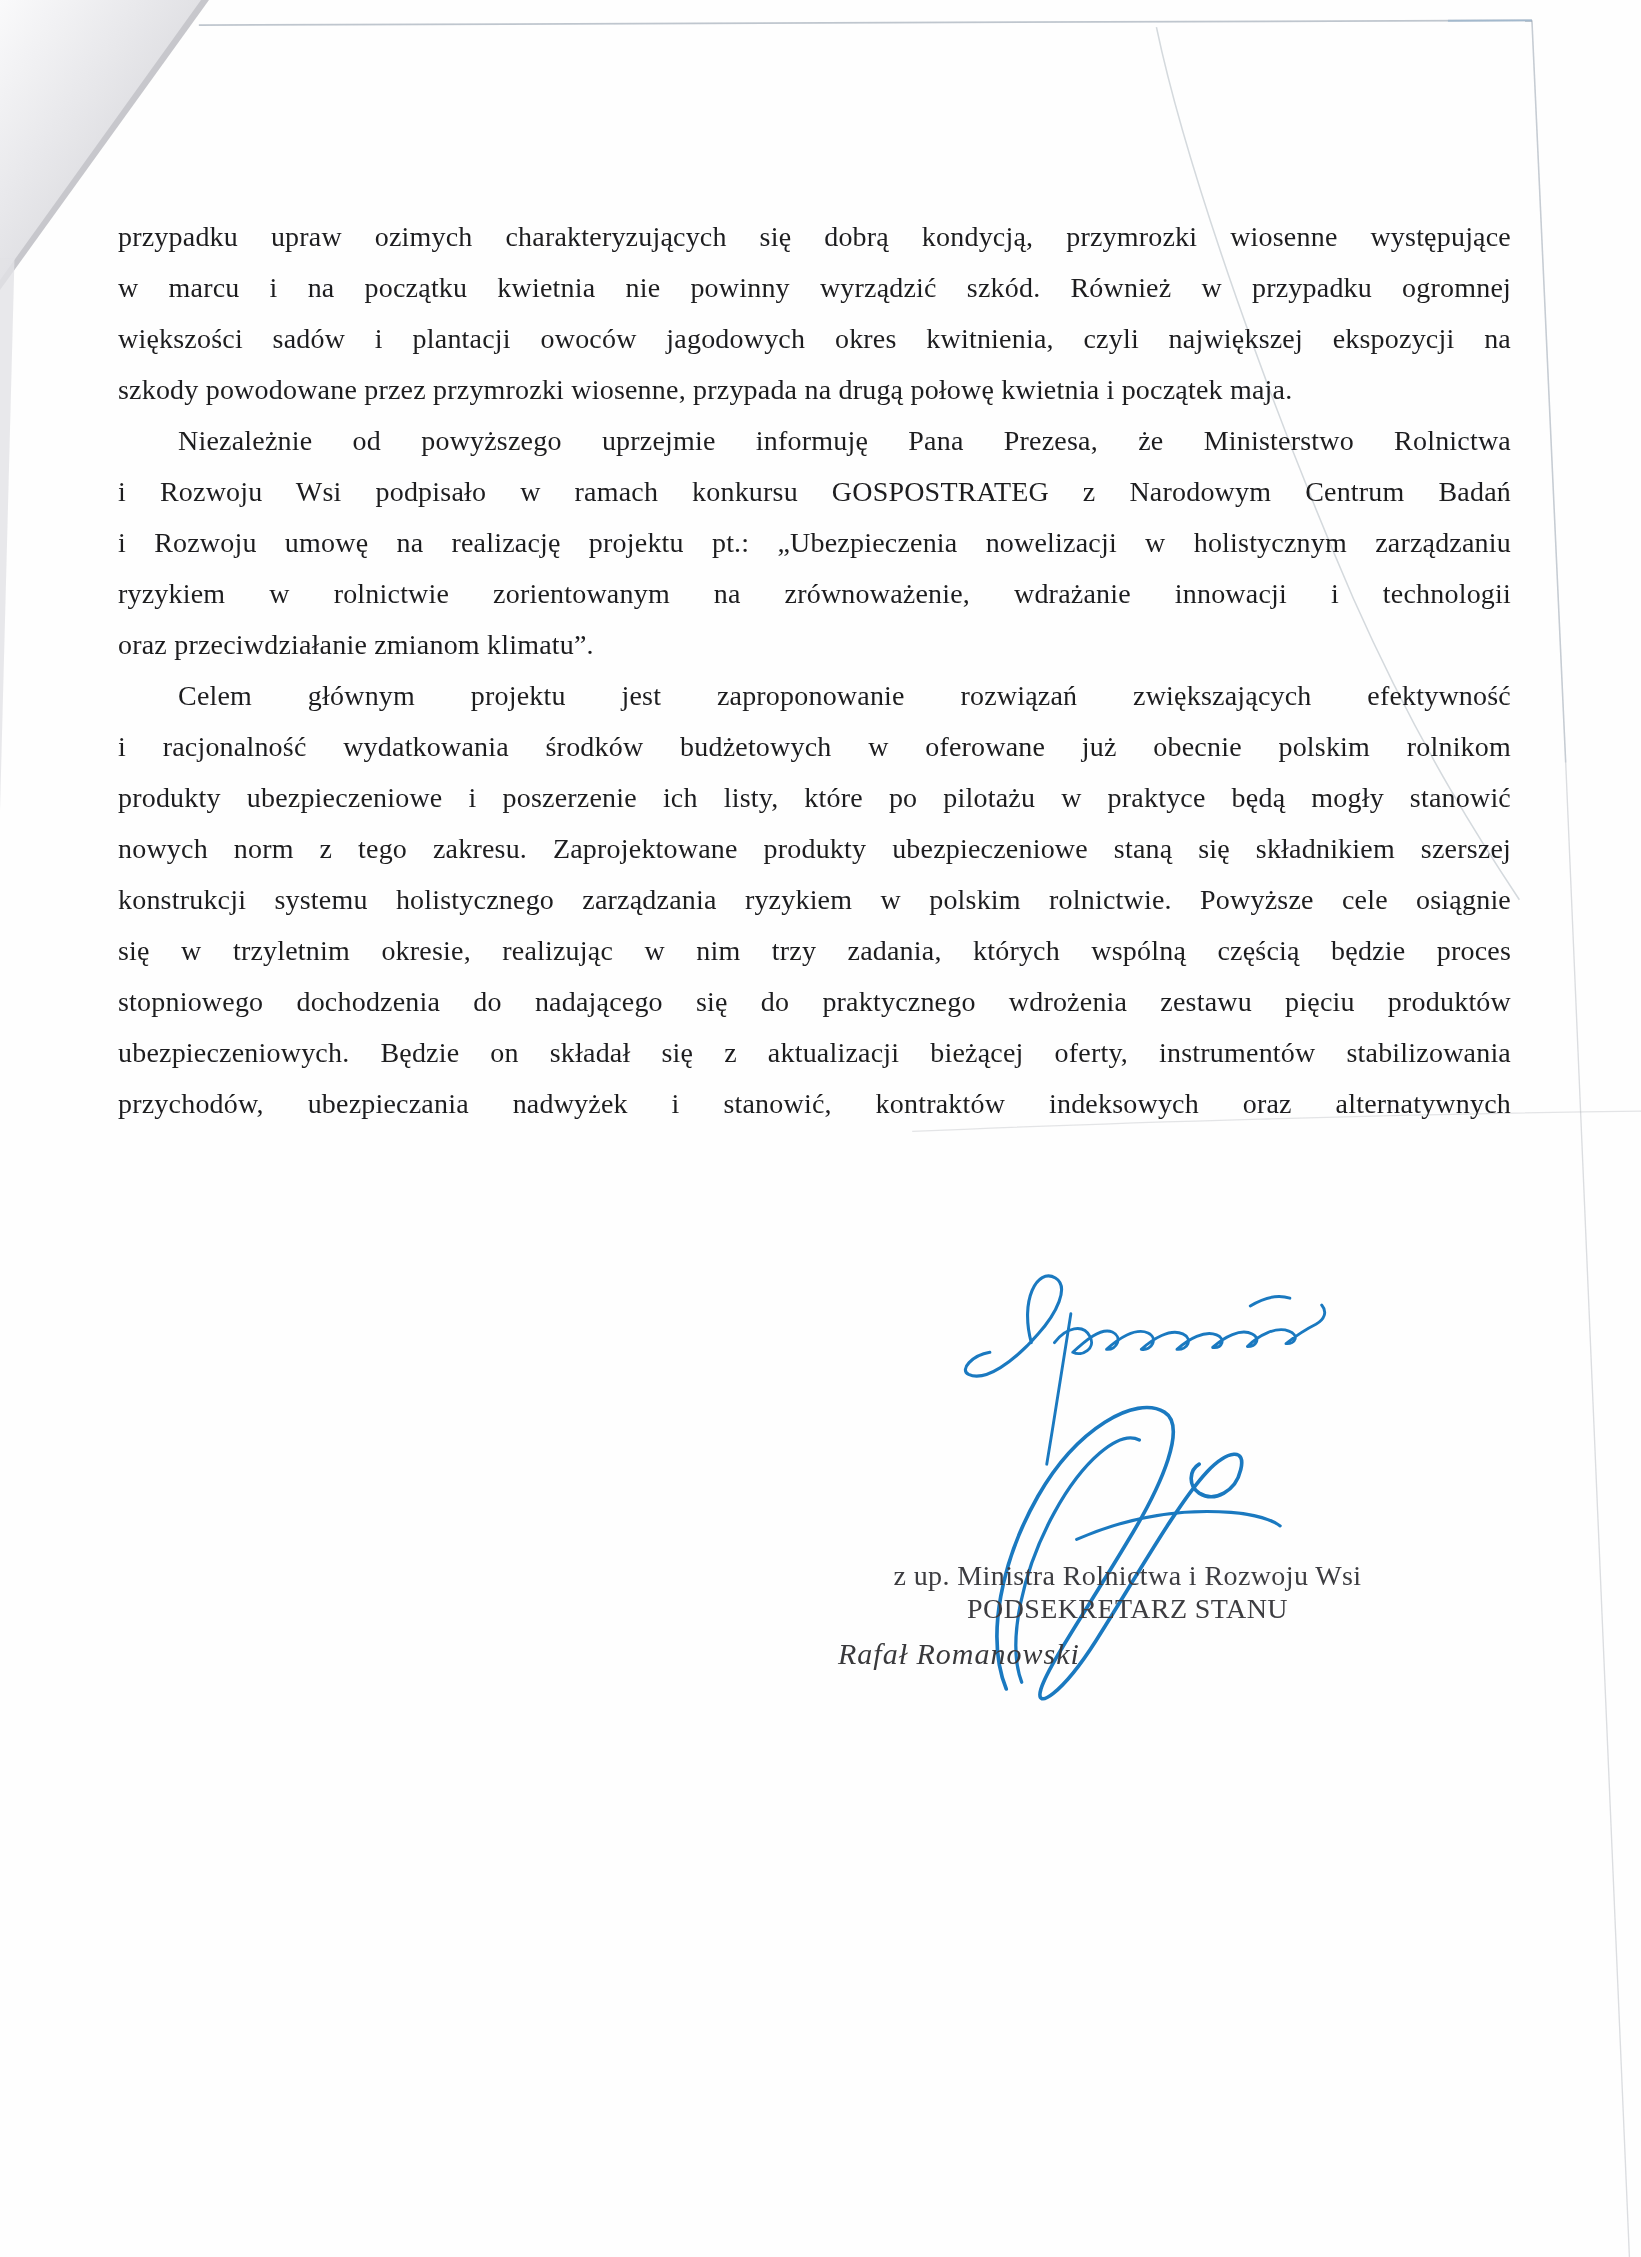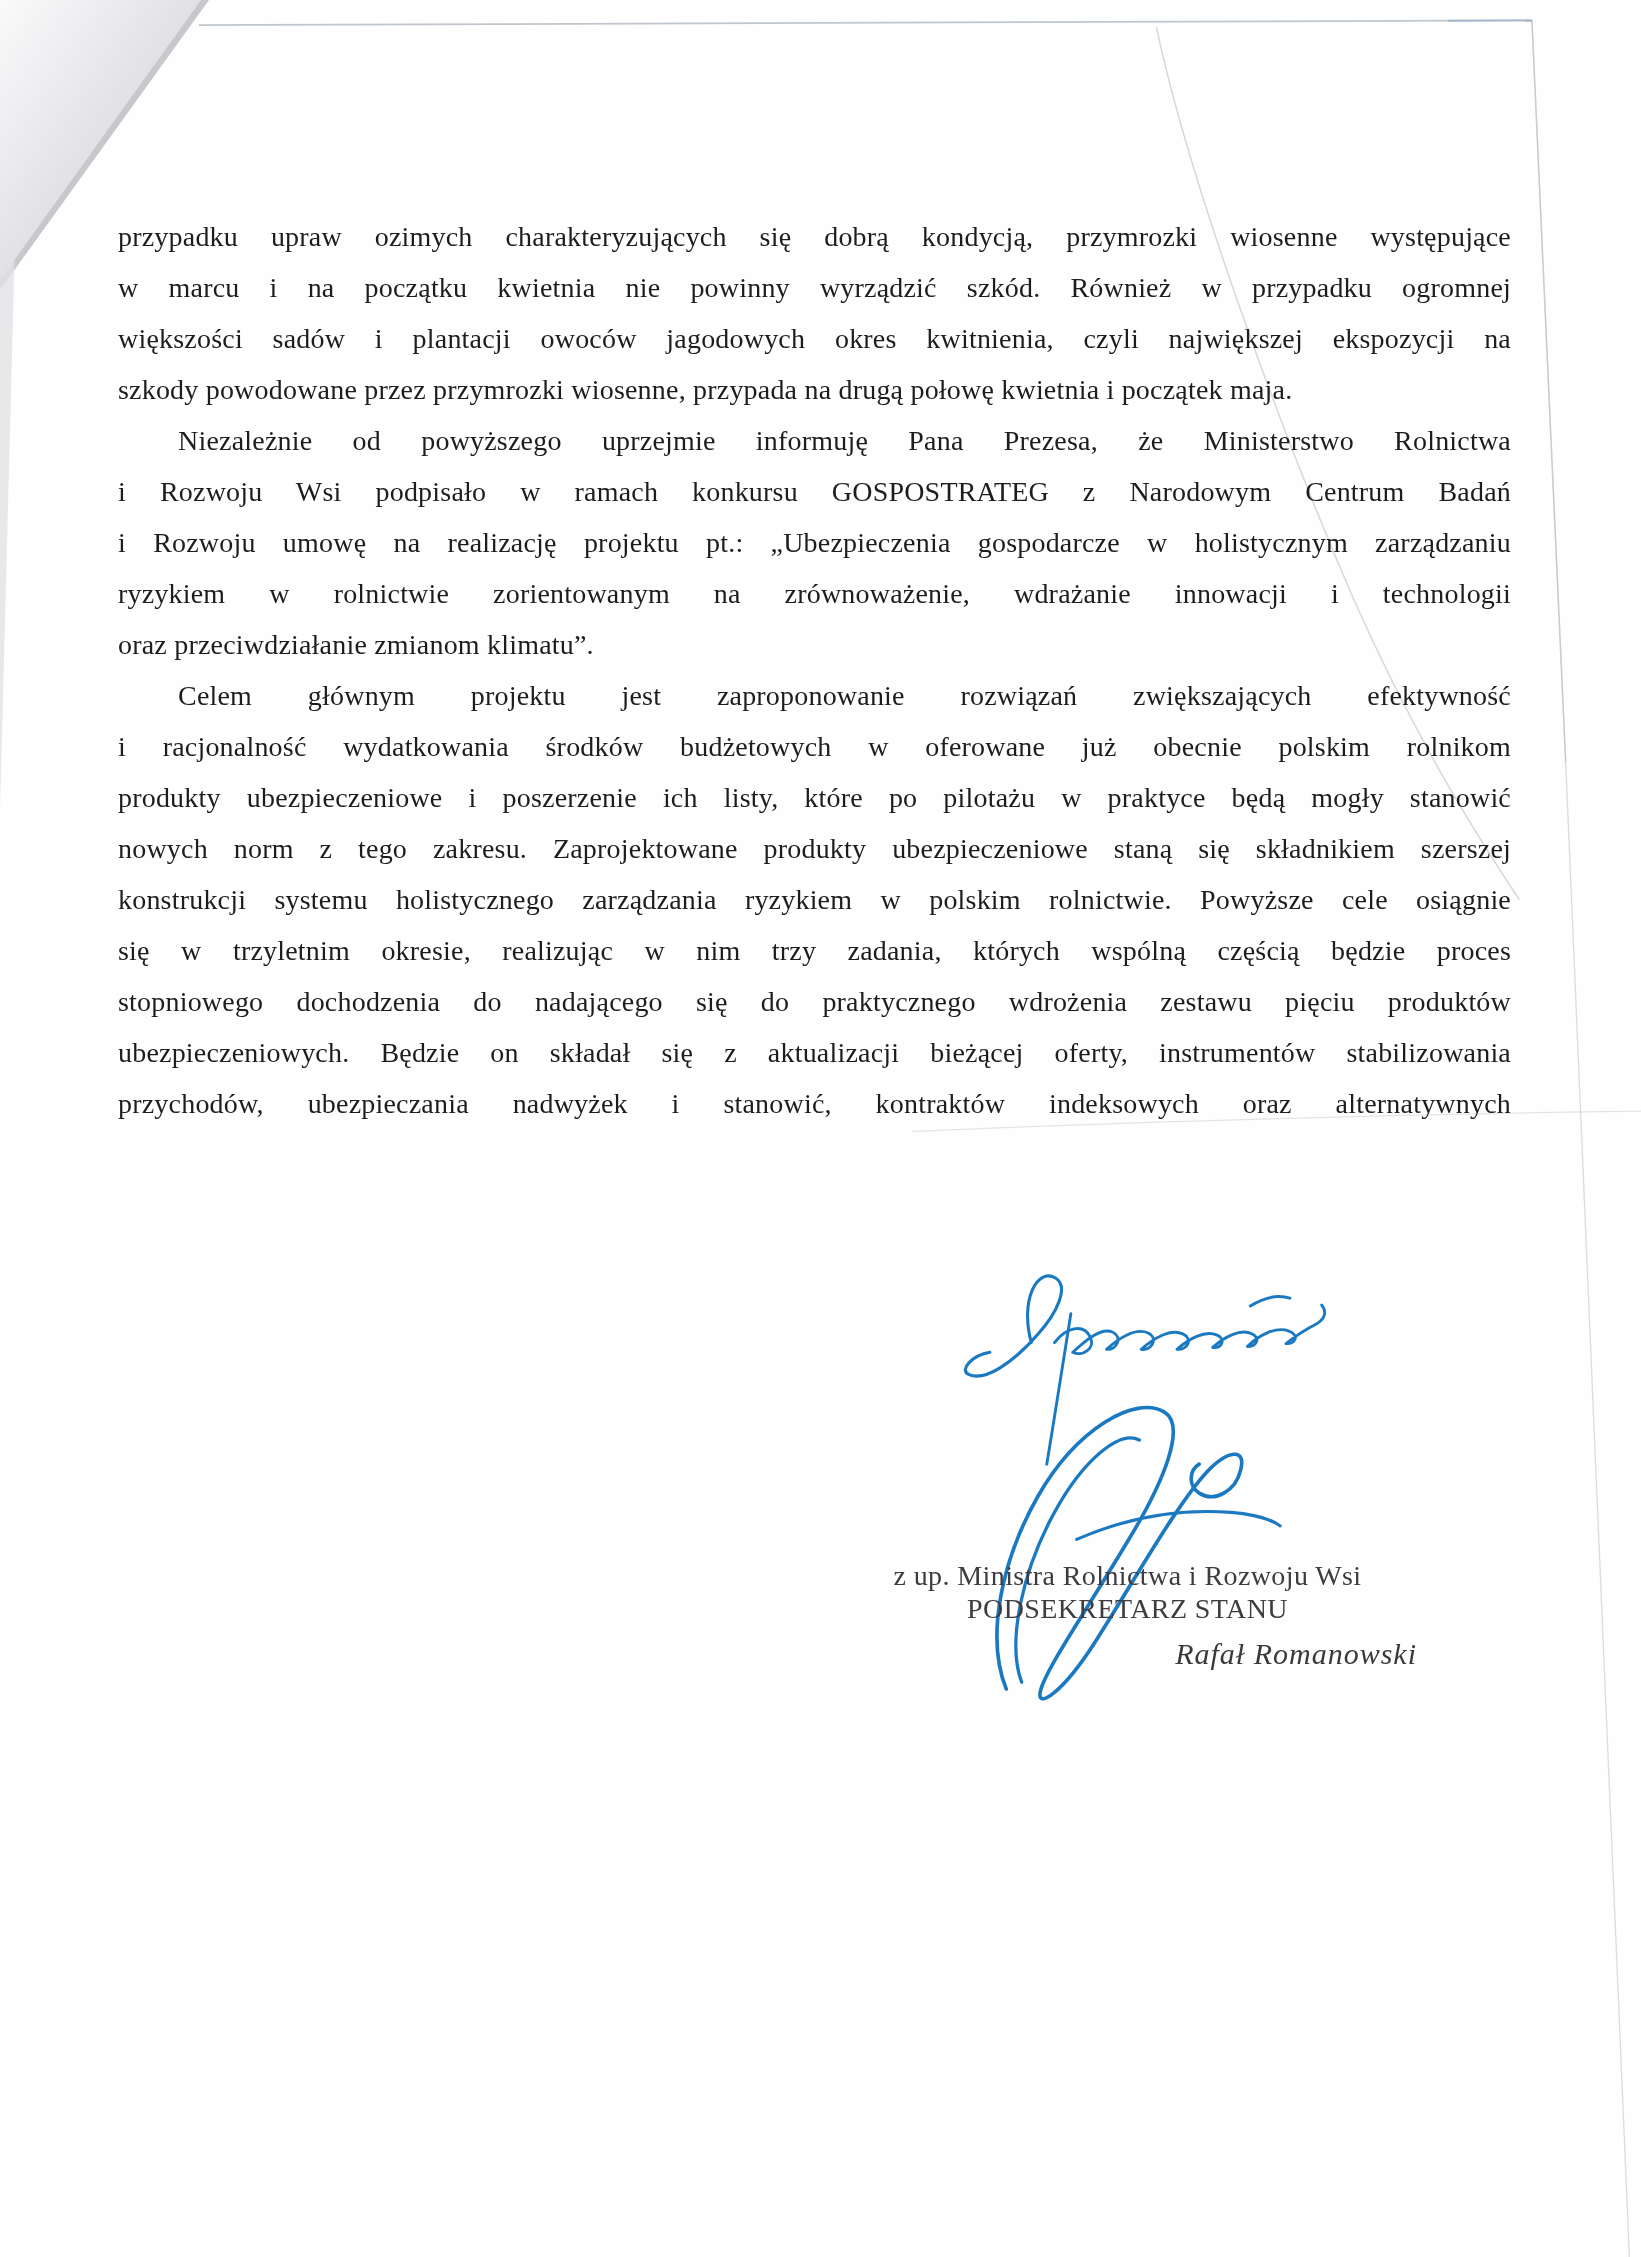--- a/index.html
+++ b/index.html
@@ -31,21 +31,21 @@
   .line.para-end{text-align-last:left;}
   .line.indent{text-indent:60px;}
 
   
   .sig-attribution{
     position:absolute;left:838px;width:579px;top:1518px;
     text-align:center;font-size:28px;line-height:33px;color:#3d3d41;letter-spacing:0.4px;margin-top:41px;
   }
   .sig-name{
     position:absolute;left:838px;width:579px;top:1637px;
-    text-align:right;font-style:italic;font-size:30px;color:#39393c;letter-spacing:1px;
+    text-align:left;font-style:italic;font-size:30px;color:#39393c;letter-spacing:1px;
   }
 
   .handwriting{position:absolute;left:946px;top:1250px;width:406px;height:492px;}
   .artifacts{position:absolute;inset:0;pointer-events:none;}
 </style>
 </head>
 <body>
 
 <div class="scan-page">
 
@@ -72,21 +72,21 @@
     <div>
       <div class="line">przypadku upraw ozimych charakteryzujących się dobrą kondycją, przymrozki wiosenne występujące</div>
       <div class="line">w marcu i na początku kwietnia nie powinny wyrządzić szkód. Również w przypadku ogromnej</div>
       <div class="line">większości sadów i plantacji owoców jagodowych okres kwitnienia, czyli największej ekspozycji na</div>
       <div class="line para-end">szkody powodowane przez przymrozki wiosenne, przypada na drugą połowę kwietnia i początek maja.</div>
     </div>
 
     <div>
       <div class="line indent">Niezależnie od powyższego uprzejmie informuję Pana Prezesa, że Ministerstwo Rolnictwa</div>
       <div class="line">i Rozwoju Wsi podpisało w ramach konkursu GOSPOSTRATEG z Narodowym Centrum Badań</div>
-      <div class="line">i Rozwoju umowę na realizację projektu pt.: „Ubezpieczenia gospodarcze w holistycznym zarządzaniu</div>
+      <div class="line">i Rozwoju umowę na realizację projektu pt.: „Ubezpieczenia nowelizacji w holistycznym zarządzaniu</div>
       <div class="line">ryzykiem w rolnictwie zorientowanym na zrównoważenie, wdrażanie innowacji i technologii</div>
       <div class="line para-end">oraz przeciwdziałanie zmianom klimatu”.</div>
     </div>
 
     <div>
       <div class="line indent">Celem głównym projektu jest zaproponowanie rozwiązań zwiększających efektywność</div>
       <div class="line">i racjonalność wydatkowania środków budżetowych w oferowane już obecnie polskim rolnikom</div>
       <div class="line">produkty ubezpieczeniowe i poszerzenie ich listy, które po pilotażu w praktyce będą mogły stanowić</div>
       <div class="line">nowych norm z tego zakresu. Zaprojektowane produkty ubezpieczeniowe staną się składnikiem szerszej</div>
       <div class="line">konstrukcji systemu holistycznego zarządzania ryzykiem w polskim rolnictwie. Powyższe cele osiągnie</div>

